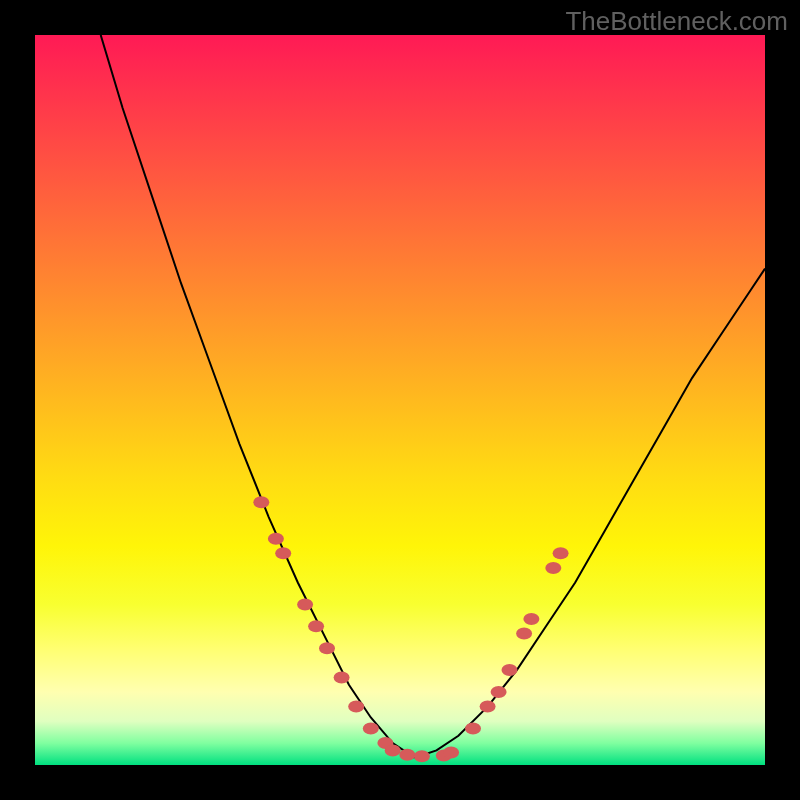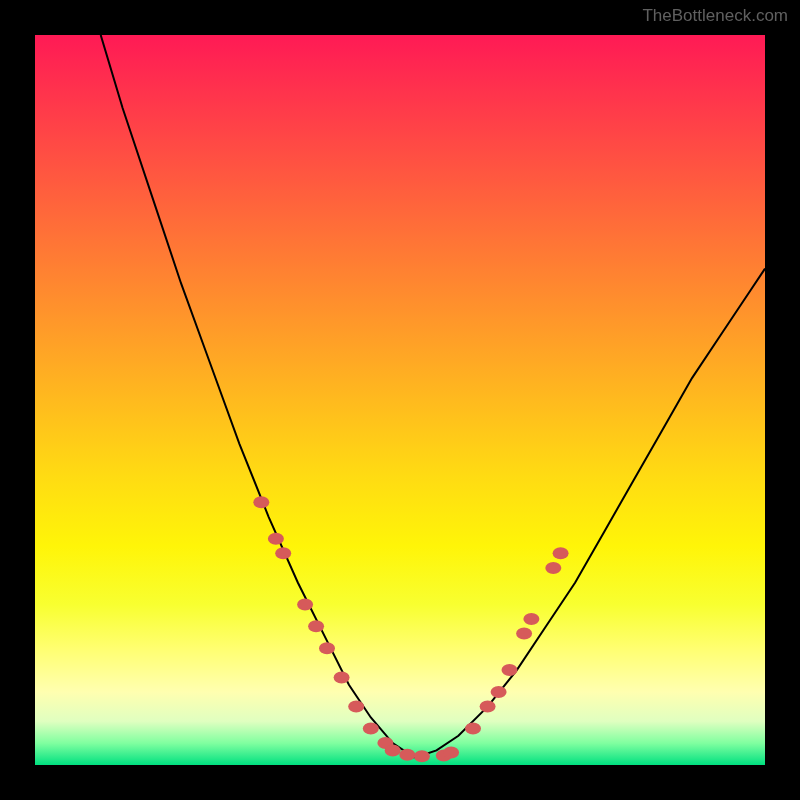--- a/index.html
+++ b/index.html
@@ -9,21 +9,21 @@
     background: #000;
     position: relative;
     overflow: hidden;
     font-family: Arial, sans-serif;
   }
   .watermark {
     position: absolute;
     top: 6px;
     right: 12px;
     color: #606060;
-    font-size: 17px;
+    font-size: 26px;
     font-weight: 500;
     z-index: 10;
   }
   .plot-area {
     position: absolute;
     left: 35px;
     top: 35px;
     width: 730px;
     height: 730px;
     background: linear-gradient(to bottom,

